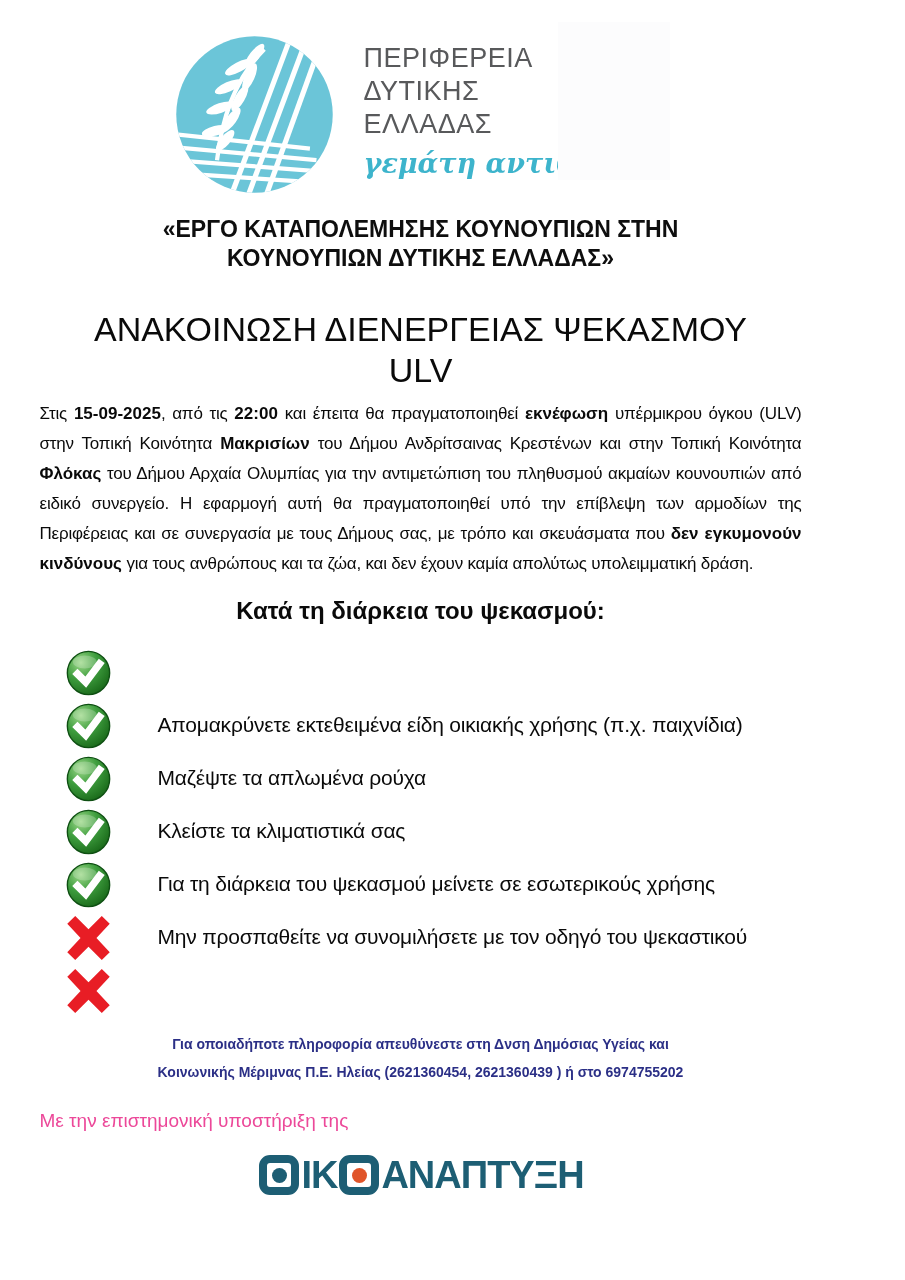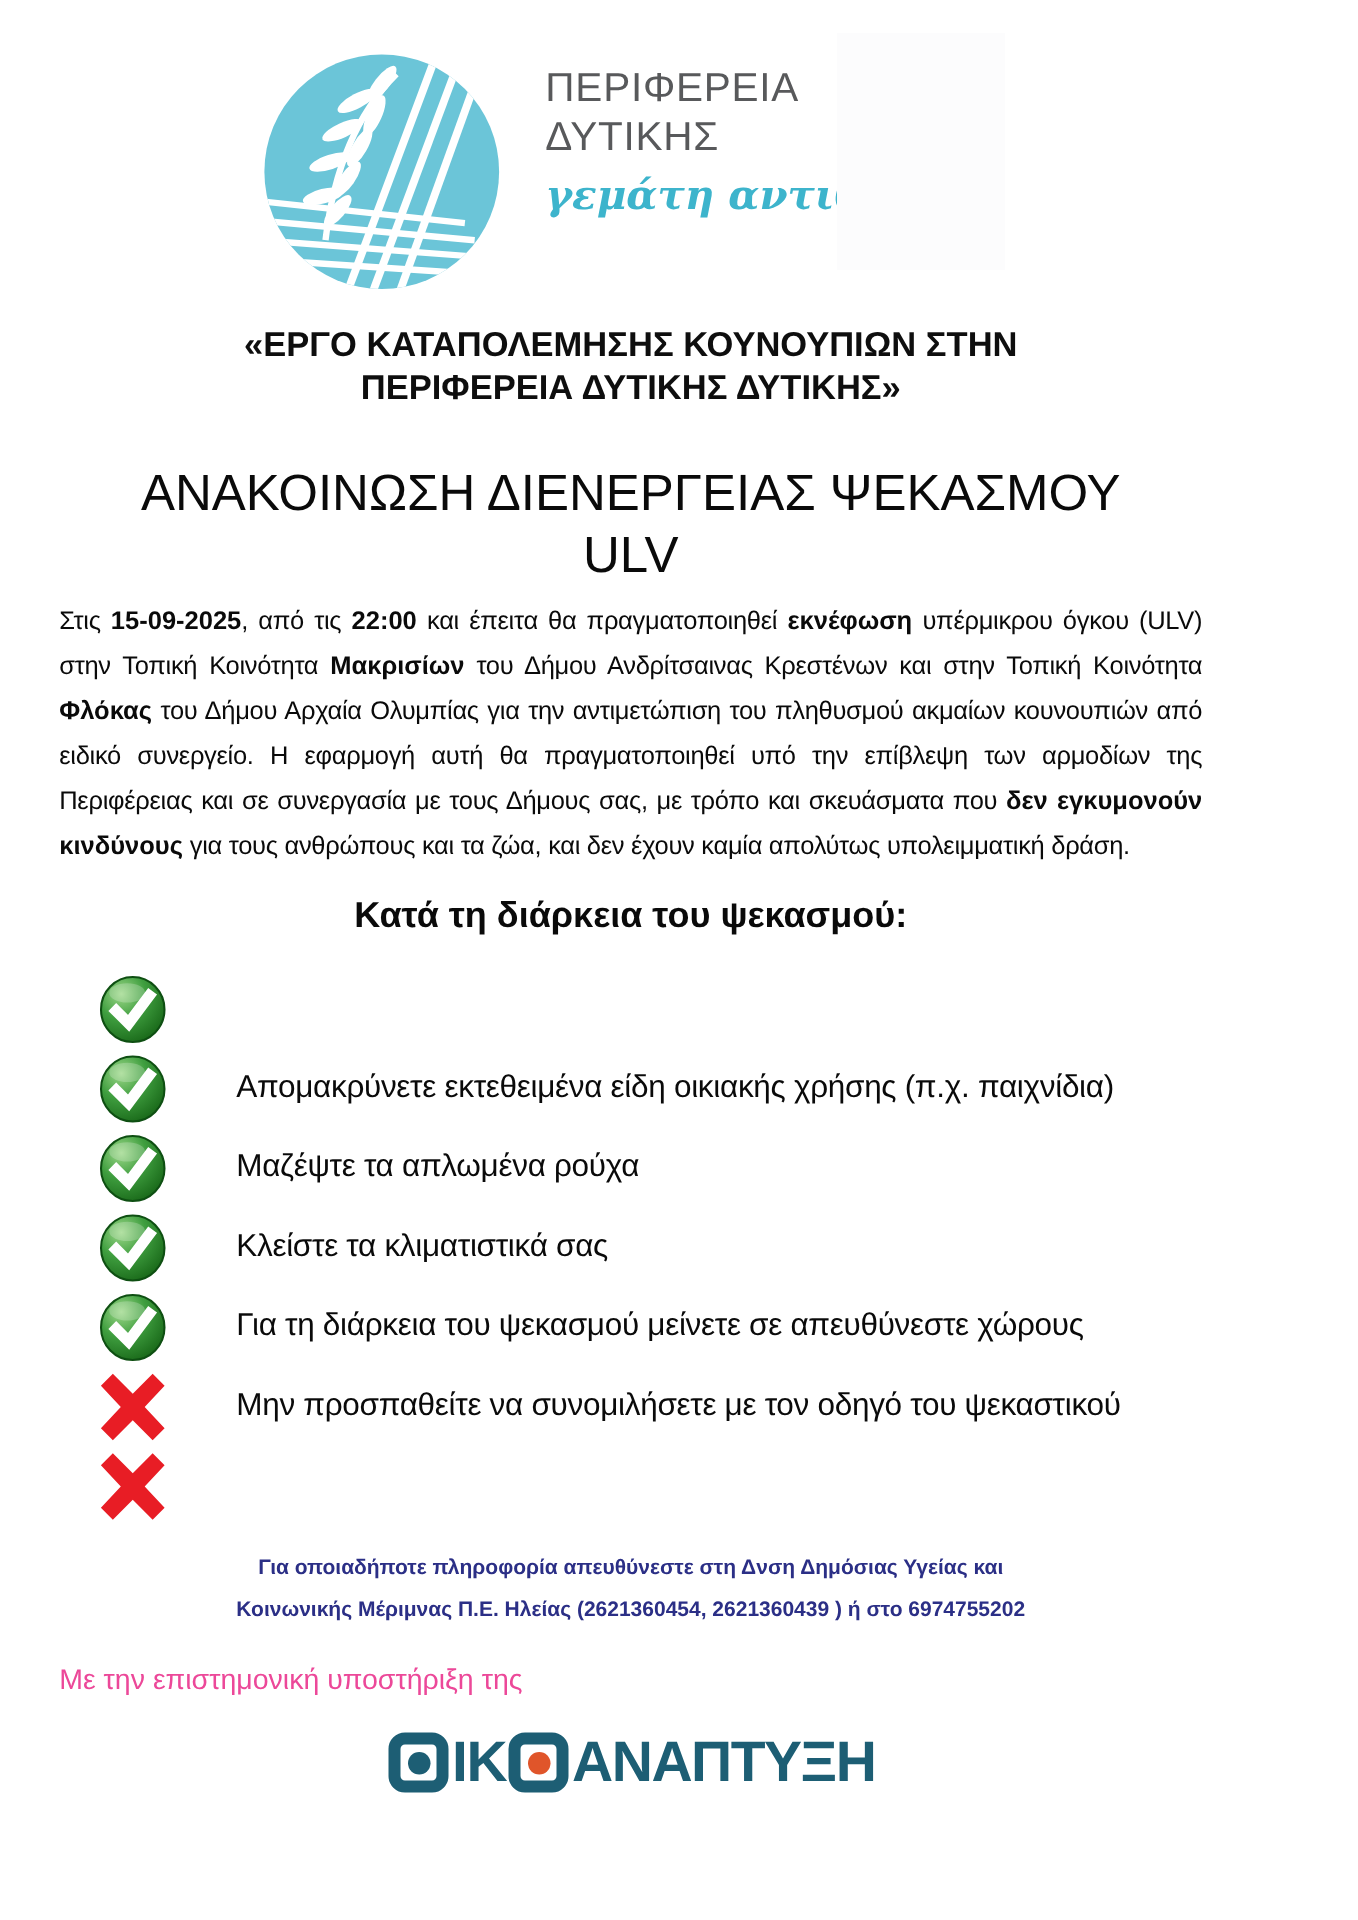--- a/index.html
+++ b/index.html
@@ -103,29 +103,30 @@
             <line x1="0" y1="70" x2="88" y2="78"></line>
             <line x1="0" y1="78" x2="92" y2="85"></line>
             <line x1="2" y1="86" x2="92" y2="92"></line>
           </g>
         </g>
       </svg>
     </div>
     <div class="org-text">
       <div class="org-name-line">ΠΕΡΙΦΕΡΕΙΑ</div>
       <div class="org-name-line">ΔΥΤΙΚΗΣ</div>
+      <div class="org-name-line">ΕΛΛΑΔΑΣ</div>
       <div class="org-tagline">γεμάτη αντιθέσεις!</div>
     </div>
   </div>
 
   <div class="content">
 
     <div class="project-header">
       <div>«ΕΡΓΟ ΚΑΤΑΠΟΛΕΜΗΣΗΣ ΚΟΥΝΟΥΠΙΩΝ ΣΤΗΝ</div>
-      <div>ΠΕΡΙΦΕΡΕΙΑ ΔΥΤΙΚΗΣ ΔΥΤΙΚΗΣ»</div>
+      <div>ΚΟΥΝΟΥΠΙΩΝ ΔΥΤΙΚΗΣ ΕΛΛΑΔΑΣ»</div>
     </div>
 
     <div class="doc-title">
       <div>ΑΝΑΚΟΙΝΩΣΗ ΔΙΕΝΕΡΓΕΙΑΣ ΨΕΚΑΣΜΟΥ</div>
       <div>ULV</div>
     </div>
 
     <p class="body-par"><span>Στις </span><b>15-09-2025</b><span>, από τις </span><b>22:00</b><span> και έπειτα θα πραγματοποιηθεί </span><b>εκνέφωση</b><span> υπέρμικρου όγκου (ULV) στην Τοπική Κοινότητα </span><b>Μακρισίων</b><span> του Δήμου Ανδρίτσαινας Κρεστένων και στην Τοπική Κοινότητα </span><b>Φλόκας</b><span> του Δήμου Αρχαία Ολυμπίας για την αντιμετώπιση του πληθυσμού ακμαίων κουνουπιών από ειδικό συνεργείο. Η εφαρμογή αυτή θα πραγματοποιηθεί υπό την επίβλεψη των αρμοδίων της Περιφέρειας και σε συνεργασία με τους Δήμους σας, με τρόπο και σκευάσματα που </span><b>δεν εγκυμονούν κινδύνους</b><span> για τους ανθρώπους και τα ζώα, και δεν έχουν καμία απολύτως υπολειμματική δράση.</span></p>
 
     <div class="section-heading">Κατά τη διάρκεια του ψεκασμού:</div>
@@ -206,21 +207,21 @@
         <stop offset="0%" stop-color="#9ed98a"></stop>
         <stop offset="45%" stop-color="#3f9e3f"></stop>
         <stop offset="100%" stop-color="#156315"></stop>
       </radialGradient>
     </defs>
     <ellipse cx="25" cy="25" rx="23" ry="23.5" fill="url(#gGreen)" stroke="#0e4f12" stroke-width="1.5"></ellipse>
     <ellipse cx="21" cy="13" rx="13" ry="7" fill="#ffffff" opacity="0.22"></ellipse>
     <path d="M13 26 L22 35 L37 15" stroke="#ffffff" stroke-width="8" fill="none" stroke-linecap="square" stroke-linejoin="miter"></path>
   </svg>
 </span>
-          <span class="list-text">Για τη διάρκεια του ψεκασμού μείνετε σε απευθύνεστε χώρους</span>
+          <span class="list-text">Για τη διάρκεια του ψεκασμού μείνετε σε εσωτερικούς χρήσης</span>
         </div>
         <div class="list-row">
           <span class="list-icon">
   <svg viewBox="0 0 50 52" xmlns="http://www.w3.org/2000/svg">
     <path d="M10 1 L25 16 L40 1 L49 10 L34 26 L49 42 L40 51 L25 36 L10 51 L1 42 L16 26 L1 10 Z" fill="#e81d25"></path>
   </svg>
 </span>
           <span class="list-text">Μην προσπαθείτε να συνομιλήσετε με τον οδηγό του ψεκαστικού</span>
         </div>
         <div class="list-row">

